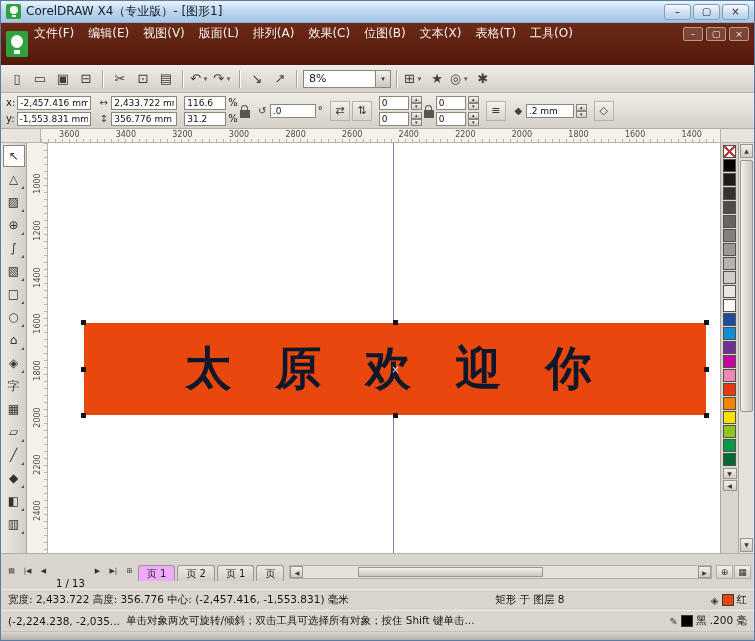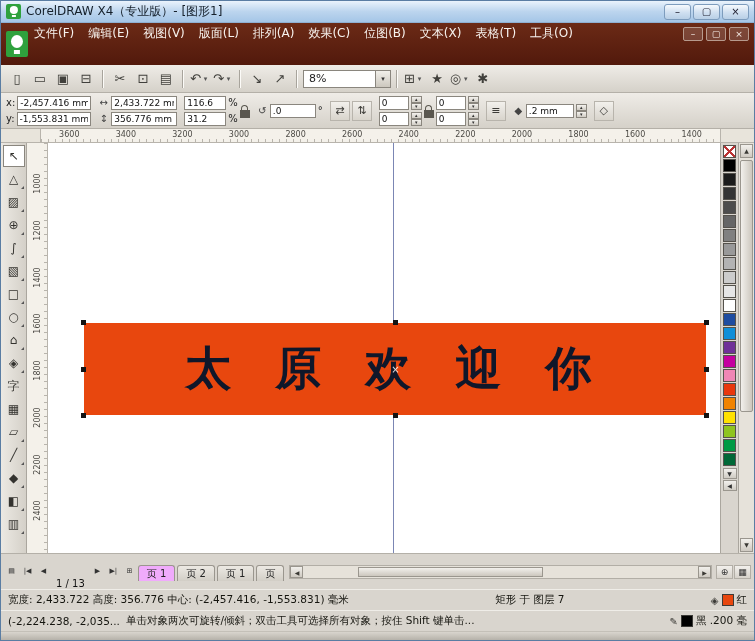--- a/index.html
+++ b/index.html
@@ -463,21 +463,21 @@
       <div class="hs-btn hs-r">▶</div>
     </div>
     <div class="corner-btn">⊕</div>
     <div class="corner-btn">▦</div>
   </div>
 
   <div class="statusbar">
     <div class="status-row">
       <span>宽度: 2,433.722 高度: 356.776 中心: (-2,457.416, -1,553.831) 毫米</span>
       <span class="sp"></span>
-      <span>矩形 于 图层 7</span>
+      <span>矩形 于 图层 8</span>
       <span class="sp"></span>
       <div class="ind">
         <span class="ind-ico">◈</span>
         <div class="swatch-sm" style="background: rgb(232, 71, 14);"></div>
         <span>红</span>
       </div>
     </div>
     <div class="status-row">
       <span>(-2,224.238, -2,035...</span>
       <span>单击对象两次可旋转/倾斜；双击工具可选择所有对象；按住 Shift 键单击...</span>

